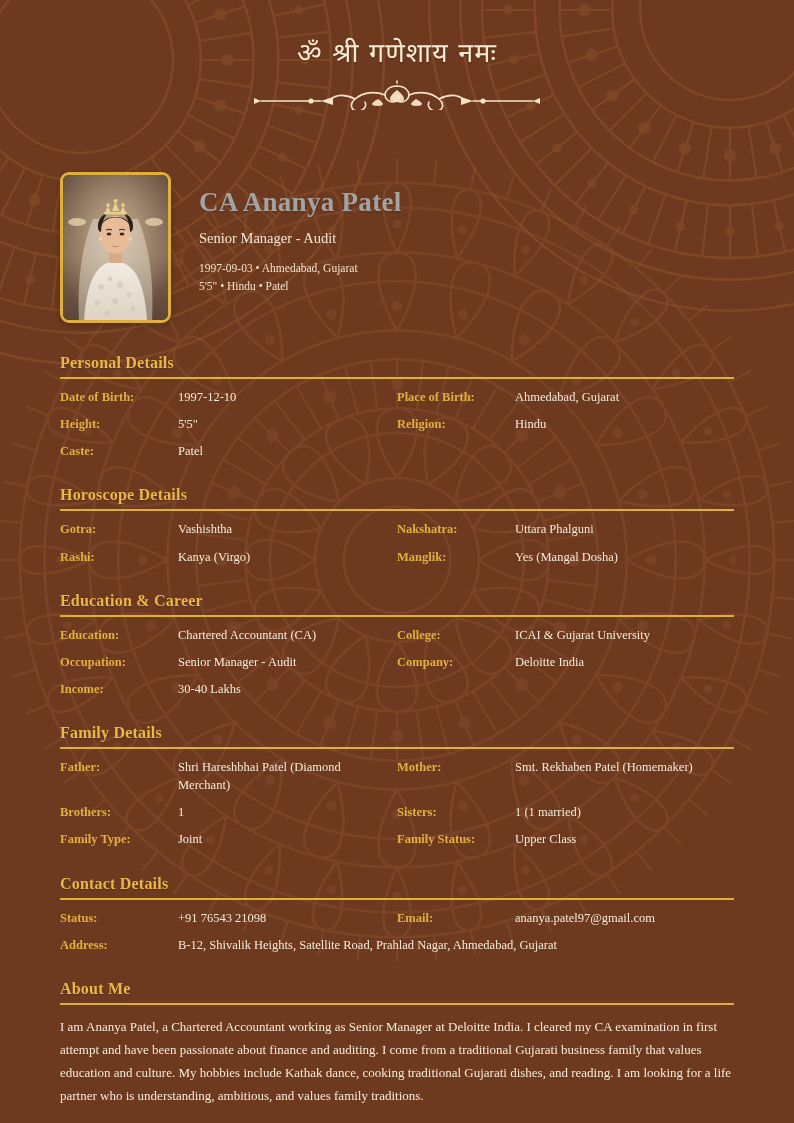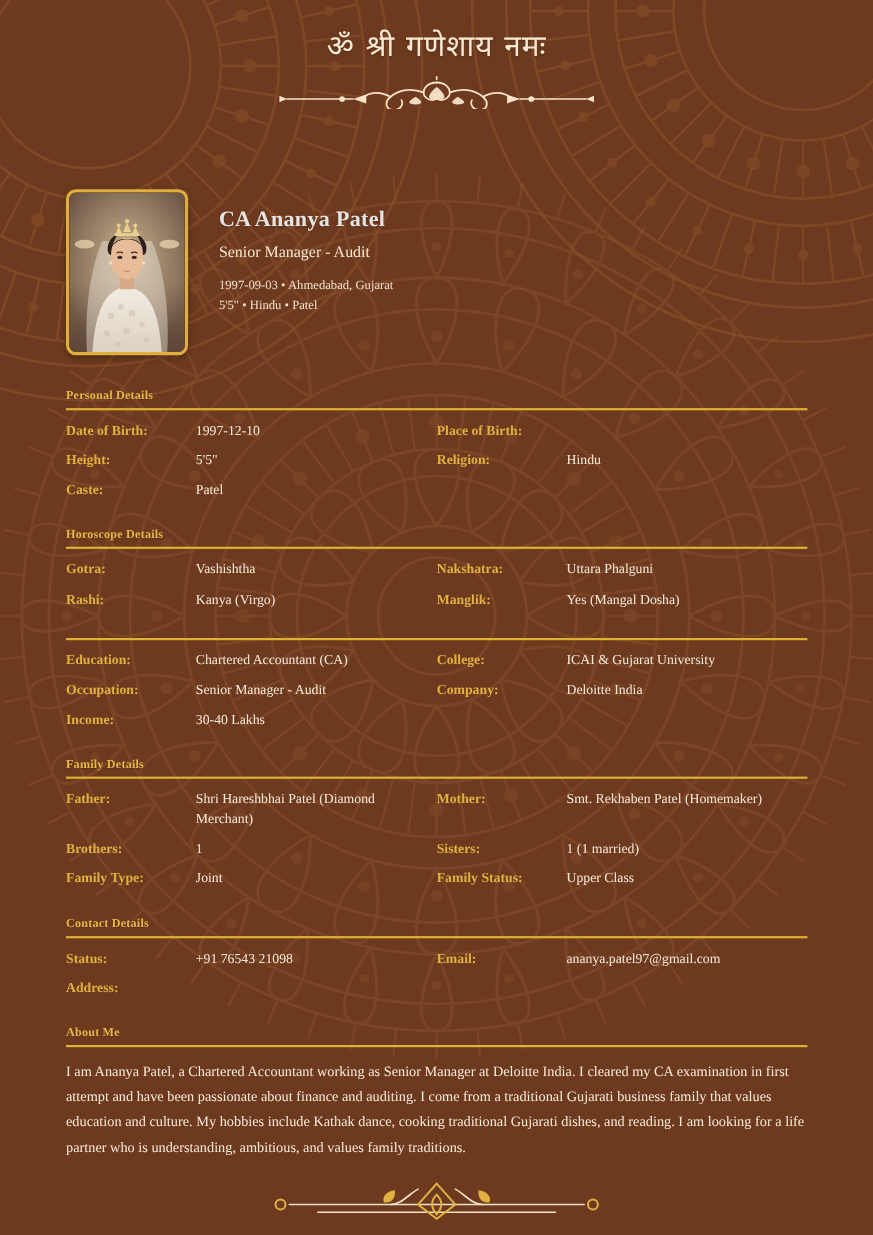--- a/index.html
+++ b/index.html
@@ -52,21 +52,21 @@
     opacity: 0.40;
   }
 
   
   .header {
     position: relative;
     height: 150px;
     text-align: center;
   }
   .om-line {
-    padding-top: 22px;
+    padding-top: 33px;
     font-size: 27px;
     color: #fbead3;
     letter-spacing: 1px;
     font-family: "DejaVu Sans", sans-serif;
     font-weight: 400;
     text-shadow: 0 1px 2px rgba(0,0,0,0.25);
   }
   .header-flourish {
     margin-top: 10px;
     display: flex;
@@ -90,23 +90,23 @@
     box-shadow: 0 2px 6px rgba(0,0,0,0.3);
     background: #3a2415;
   }
   .photo-frame svg { display: block; width: 100%; height: 100%; }
 
   .profile-text {
     padding-left: 28px;
     padding-top: 16px;
   }
   .name {
-    font-size: 20px;
+    font-size: 27px;
     font-weight: bold;
-    color: #e5e5e5;
+    color: #a3a3a3;
     letter-spacing: 0.3px;
     line-height: 1.1;
     text-shadow: 0 1px 2px rgba(0,0,0,0.22);
   }
   .tagline {
     margin-top: 12px;
     font-size: 14.5px;
     color: #f6e7d2;
   }
   .meta {
@@ -116,21 +116,21 @@
     line-height: 1.55;
   }
 
   
   .content {
     position: relative;
     padding: 14px 60px 0 60px;
   }
   .section { margin-top: 17px; }
   .section-title {
-    font-size: 11px;
+    font-size: 16px;
     font-weight: bold;
     color: #e8b849;
     letter-spacing: 0.2px;
     text-shadow: 0 1px 1px rgba(0,0,0,0.22);
   }
   .section-rule {
     margin-top: 5px;
     height: 2px;
     background: #ddb132;
     width: 100%;
@@ -915,20 +915,21 @@
         <div class="section">
           <div class="section-title">Personal Details</div>
           <div class="section-rule"></div>
           <div class="rows">
             <div class="row">
               <div class="lbl">Date of Birth:</div>
               <div class="val">1997-12-10</div>
             </div>
             <div class="row">
               <div class="lbl">Place of Birth:</div>
+              <div class="val">Ahmedabad, Gujarat</div>
             </div>
             <div class="row">
               <div class="lbl">Height:</div>
               <div class="val">5'5"</div>
             </div>
             <div class="row">
               <div class="lbl">Religion:</div>
               <div class="val">Hindu</div>
             </div>
             <div class="row">
@@ -953,20 +954,21 @@
               <div class="lbl">Rashi:</div>
               <div class="val">Kanya (Virgo)</div>
             </div>
             <div class="row">
               <div class="lbl">Manglik:</div>
               <div class="val">Yes (Mangal Dosha)</div>
             </div>
           </div>
         </div>
         <div class="section">
+          <div class="section-title">Education &amp; Career</div>
           <div class="section-rule"></div>
           <div class="rows">
             <div class="row">
               <div class="lbl">Education:</div>
               <div class="val">Chartered Accountant (CA)</div>
             </div>
             <div class="row">
               <div class="lbl">College:</div>
               <div class="val">ICAI &amp; Gujarat University</div>
             </div>
@@ -1021,20 +1023,21 @@
             <div class="row">
               <div class="lbl">Status:</div>
               <div class="val">+91 76543 21098</div>
             </div>
             <div class="row">
               <div class="lbl">Email:</div>
               <div class="val">ananya.patel97@gmail.com</div>
             </div>
             <div class="row full">
               <div class="lbl">Address:</div>
+              <div class="val">B-12, Shivalik Heights, Satellite Road, Prahlad Nagar, Ahmedabad, Gujarat</div>
             </div>
           </div>
         </div>
       </div>
 
     <div class="section">
       <div class="section-title">About Me</div>
       <div class="section-rule"></div>
       <div class="about-text">I am Ananya Patel, a Chartered Accountant working as Senior Manager at Deloitte India. I cleared my CA examination in first attempt and have been passionate about finance and auditing. I come from a traditional Gujarati business family that values education and culture. My hobbies include Kathak dance, cooking traditional Gujarati dishes, and reading. I am looking for a life partner who is understanding, ambitious, and values family traditions.</div>
     </div>

